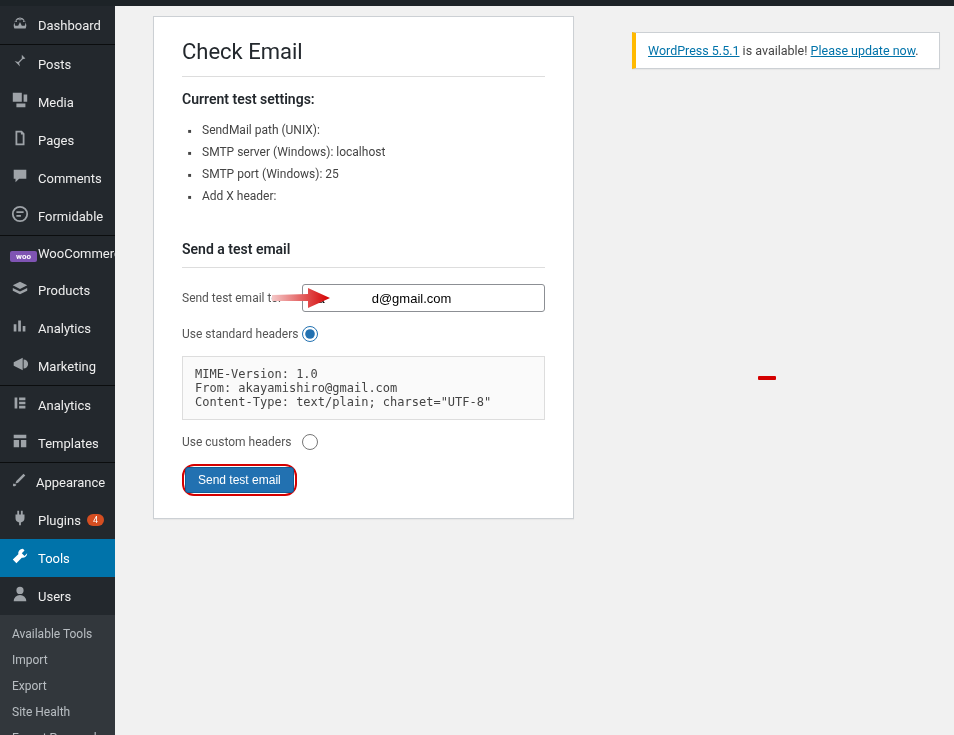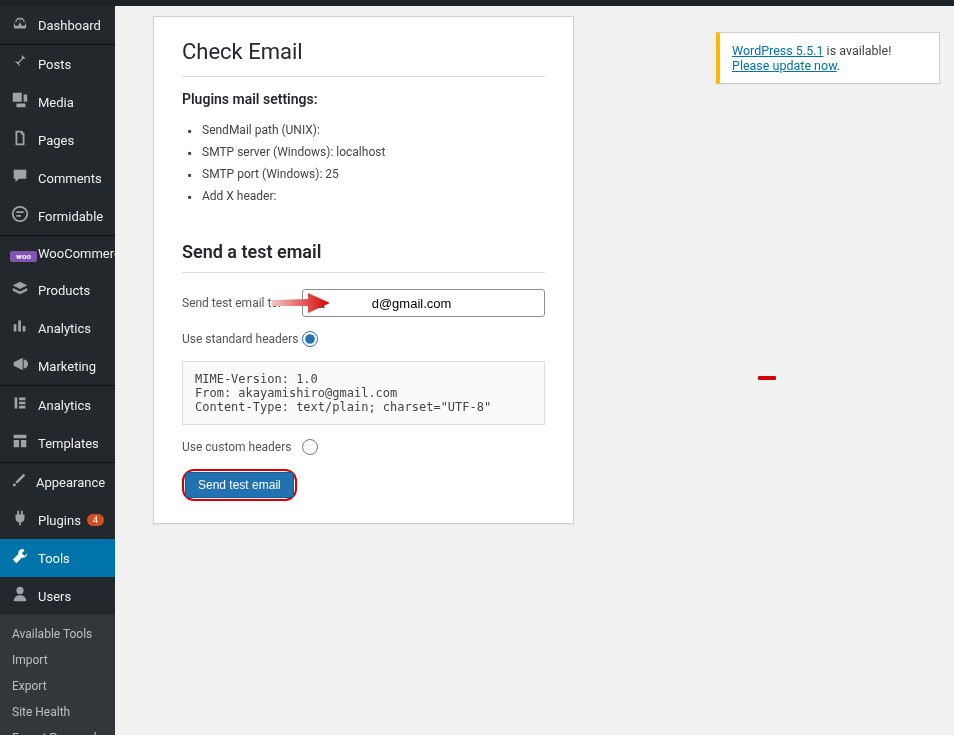--- a/index.html
+++ b/index.html
@@ -123,21 +123,21 @@
   }
   .panel ul.settings li::before {
     content: "■";
     position: absolute;
     left: -14px;
     font-size: 6px;
     top: 8px;
     color: #444;
   }
   .section-title {
-    font-size: 18px;
+    font-size: 14px;
     font-weight: 600;
     color: #23282d;
     border-bottom: 1px solid #ddd;
     padding-bottom: 10px;
     margin: 24px 0 16px 0;
   }
   .form-row {
     display: flex;
     align-items: center;
     margin: 14px 0;
@@ -199,21 +199,21 @@
     display: inline-block;
     border: 2px solid #d40000;
     border-radius: 12px;
     padding: 1px;
   }
   
   .update-notice {
     position: absolute;
     top: 26px;
     right: 14px;
-    width: 224px;
+    width: 308px;
     background: #fff;
     border: 1px solid #ccd0d4;
     border-left: 4px solid #ffb900;
     padding: 10px 12px;
     font-size: 12.5px;
     box-shadow: 0 1px 1px rgba(0,0,0,.04);
   }
   .update-notice a { color: #0073aa; text-decoration: underline; }
   .red-mark {
     position: absolute;
@@ -377,21 +377,21 @@
 
   </div>
 
 </nav>
 
 <div id="content">
 
   <div class="panel">
     <h1>Check Email</h1>
 
-    <h2>Plugins mail settings:</h2>
+    <h2>Current test settings:</h2>
     <ul class="settings">
       <li>SendMail path (UNIX):</li>
       <li>SMTP server (Windows): localhost</li>
       <li>SMTP port (Windows): 25</li>
       <li>Add X header:</li>
     </ul>
 
     <div class="section-title">Send a test email</div>
 
     <div class="form-row">

